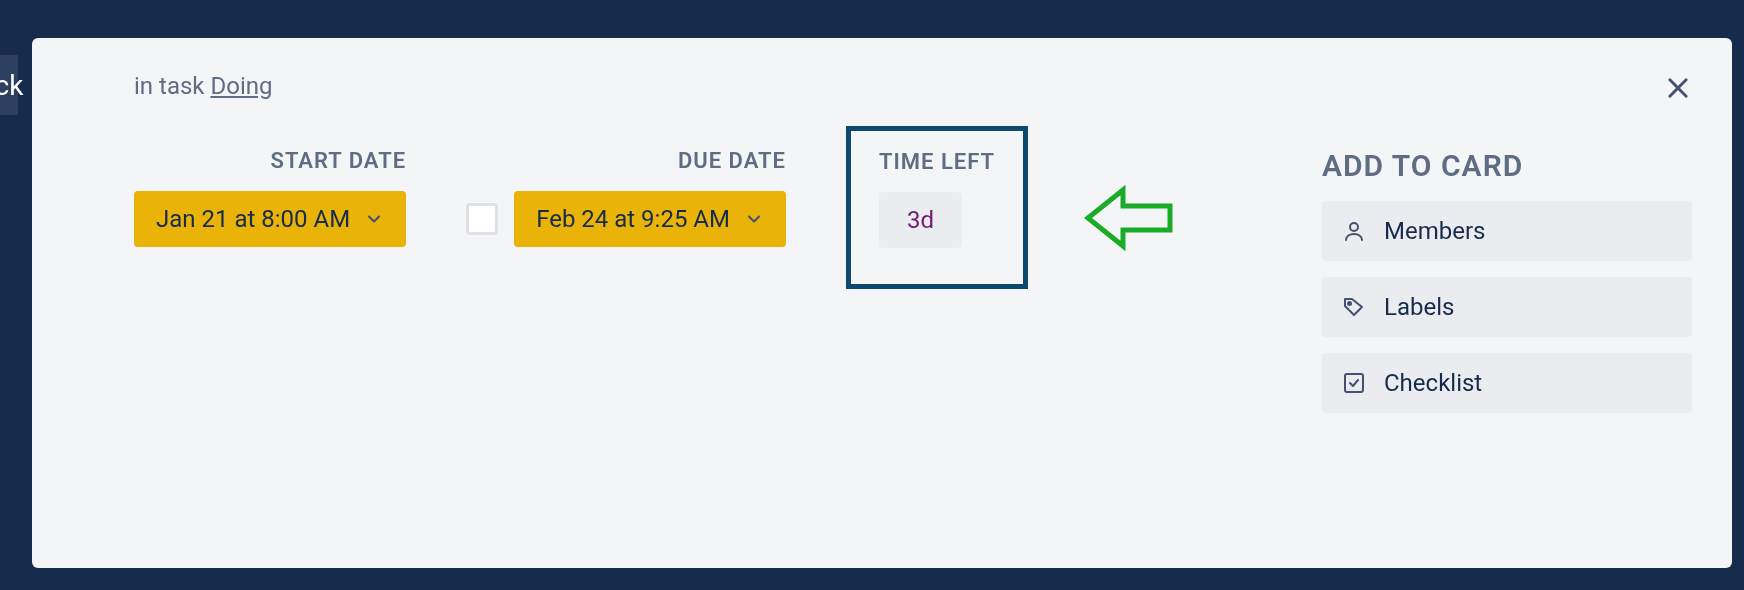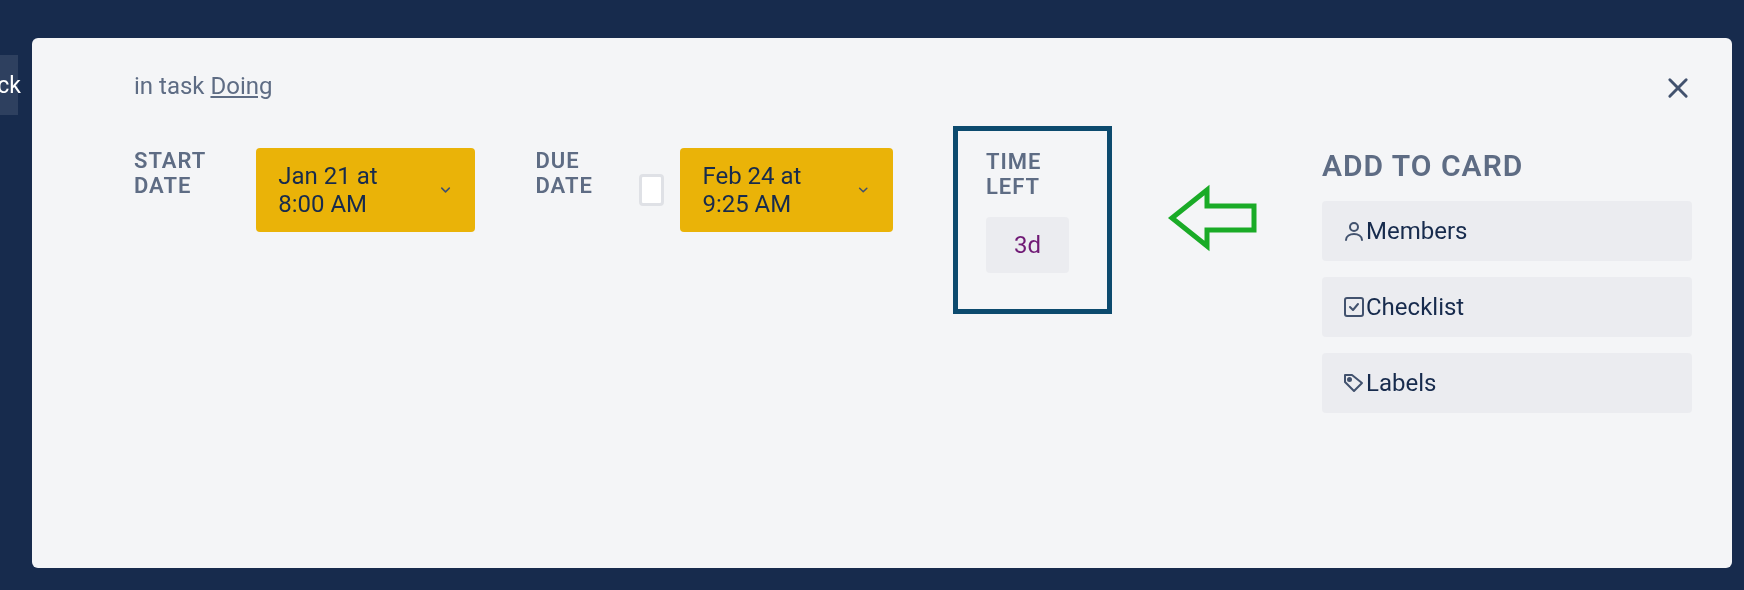--- a/index.html
+++ b/index.html
@@ -11,21 +11,21 @@
     overflow: hidden;
   }
   .bg-bar {
     position: absolute;
     left: 0;
     top: 55px;
     width: 18px;
     height: 60px;
     background: rgba(255,255,255,0.1);
     color: #fff;
-    font-size: 23px;
+    font-size: 28px;
     display: flex;
     align-items: center;
     justify-content: center;
   }
   .modal {
     position: absolute;
     left: 32px;
     top: 38px;
     right: 12px;
     bottom: 22px;
@@ -80,21 +80,23 @@
   }
   .left {
     flex: 1;
     margin-left: 62px;
     display: flex;
     gap: 60px;
     align-items: flex-start;
   }
   .field-group {
     display: flex;
+    flex-direction: column;
     gap: 18px;
+    text-align: right;
   }
   .field-label {
     font-size: 22px;
     font-weight: 600;
     letter-spacing: 1px;
     color: #5e6c84;
     text-transform: uppercase;
   }
   .due-row {
     display: flex;
@@ -154,20 +156,21 @@
     margin-bottom: 18px;
   }
   .sidebar-btn {
     background: #ebecf0;
     color: #172b4d;
     font-size: 24px;
     padding: 16px 20px;
     border-radius: 4px;
     display: flex;
     align-items: center;
+    gap: 18px;
     margin-bottom: 16px;
     cursor: pointer;
   }
   .sidebar-btn svg { color: #42526e; flex-shrink: 0; }
 </style>
 </head>
 <body>
 
 <div class="bg-bar">ck</div>
 
@@ -229,29 +232,29 @@
       <div class="sidebar-btn">
         <svg width="24" height="24" viewBox="0 0 24 24" fill="none" stroke="currentColor" stroke-width="2" stroke-linecap="round" stroke-linejoin="round">
             <circle cx="12" cy="8" r="4"></circle>
             <path d="M4 21c0-4 4-6 8-6s8 2 8 6"></path>
           </svg>
         <span>Members</span>
       </div>
 
       <div class="sidebar-btn">
         <svg width="24" height="24" viewBox="0 0 24 24" fill="none" stroke="currentColor" stroke-width="2" stroke-linecap="round" stroke-linejoin="round">
+            <path d="M20 12l-8 8-9-9V4h7l10 8z"></path>
+            <circle cx="7.5" cy="8.5" r="1.5" fill="currentColor"></circle>
+          </svg>
+        <span>Labels</span>
+      </div>
+
+      <div class="sidebar-btn">
+        <svg width="24" height="24" viewBox="0 0 24 24" fill="none" stroke="currentColor" stroke-width="2" stroke-linecap="round" stroke-linejoin="round">
             <rect x="3" y="3" width="18" height="18" rx="2"></rect>
             <polyline points="8 12 11 15 16 9"></polyline>
           </svg>
         <span>Checklist</span>
       </div>
-
-      <div class="sidebar-btn">
-        <svg width="24" height="24" viewBox="0 0 24 24" fill="none" stroke="currentColor" stroke-width="2" stroke-linecap="round" stroke-linejoin="round">
-            <path d="M20 12l-8 8-9-9V4h7l10 8z"></path>
-            <circle cx="7.5" cy="8.5" r="1.5" fill="currentColor"></circle>
-          </svg>
-        <span>Labels</span>
-      </div>
     </div>
   </div>
 
 </div>
 
 </body></html>

